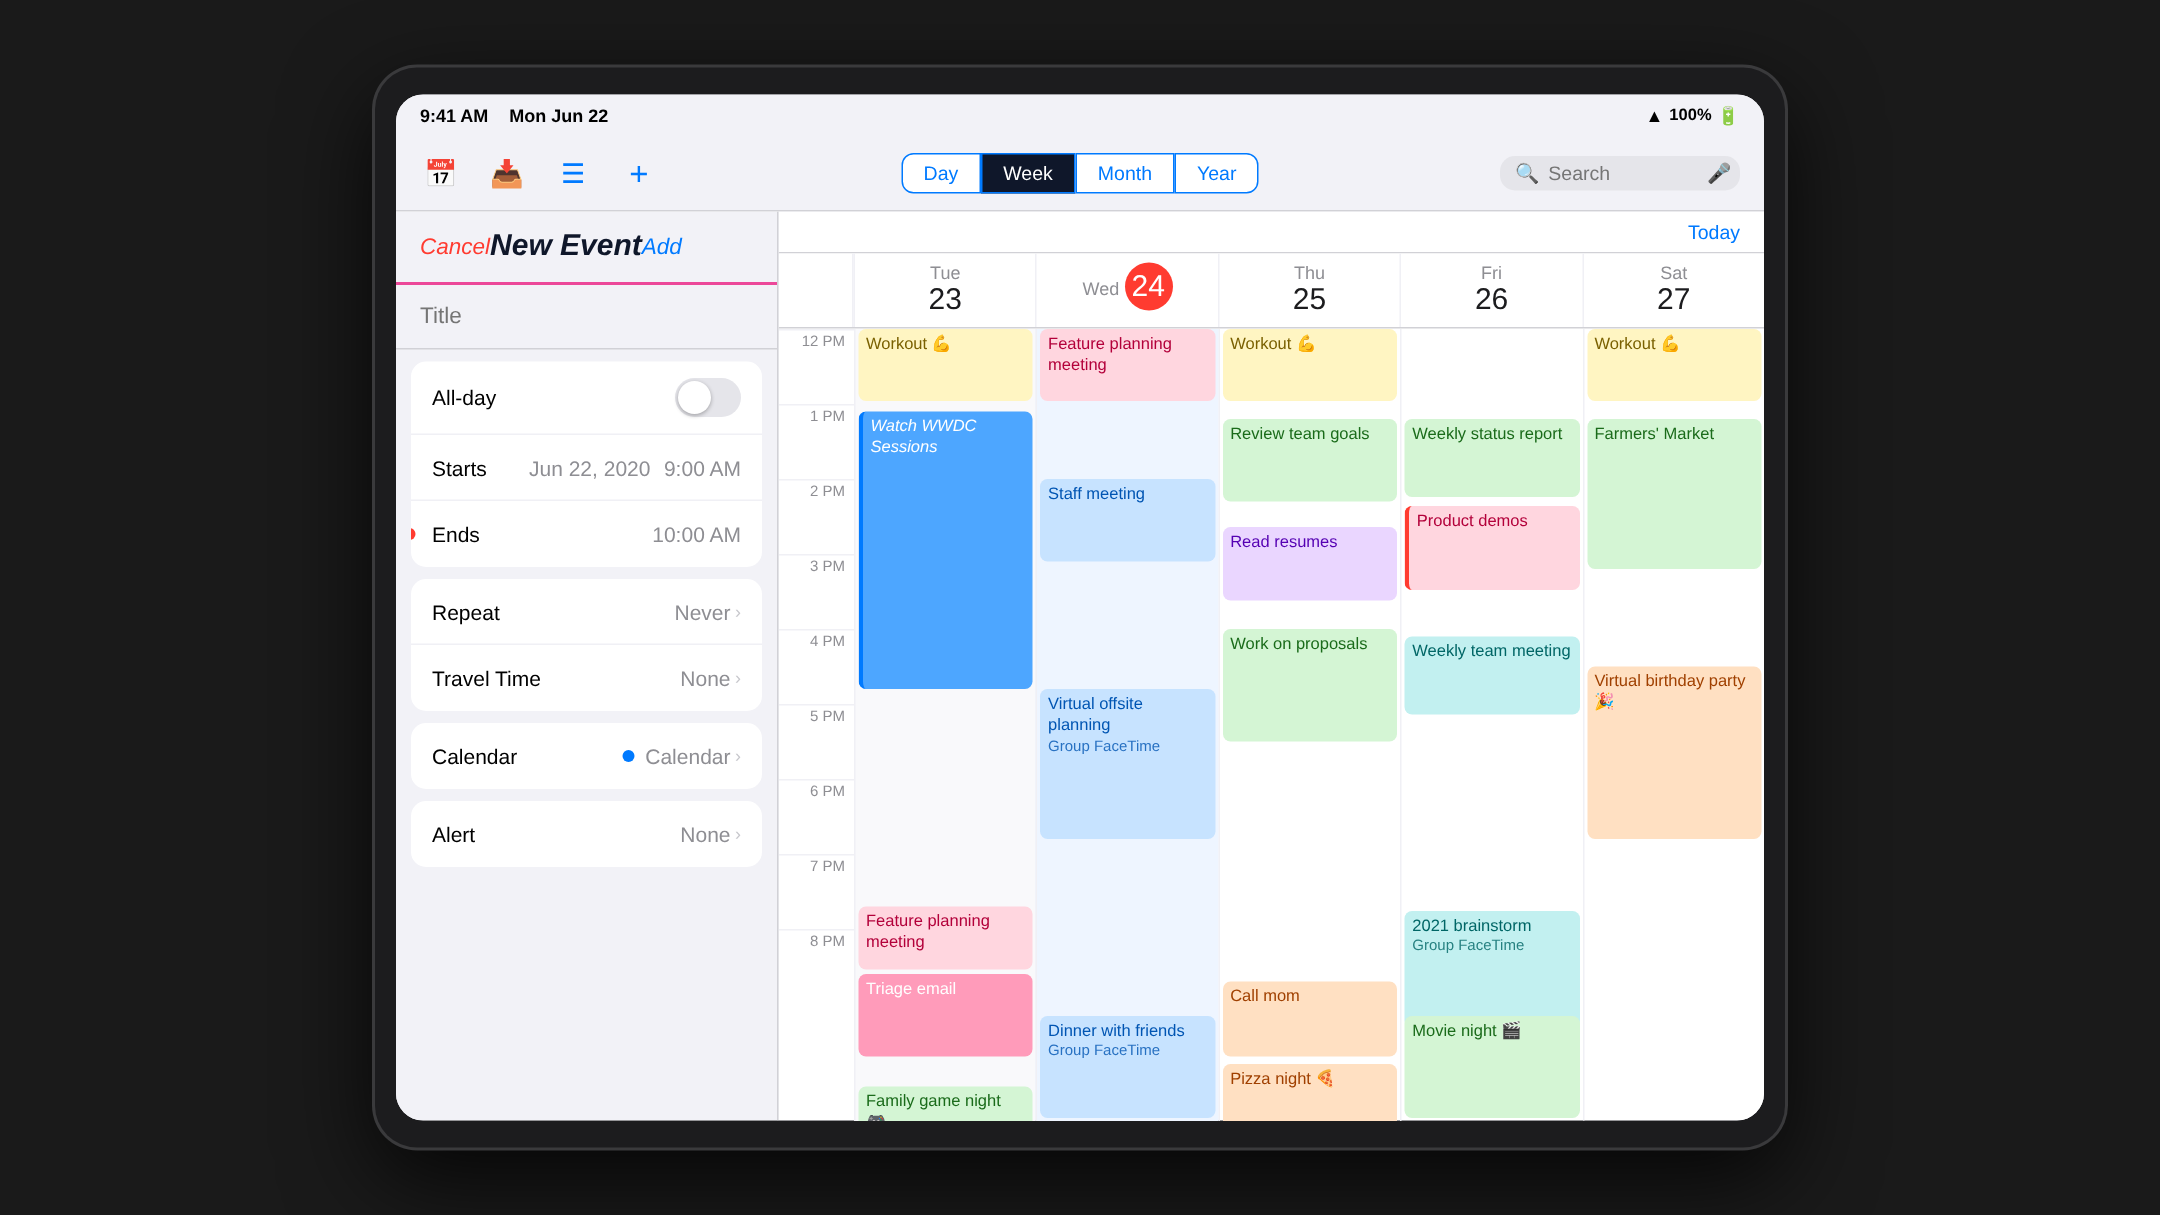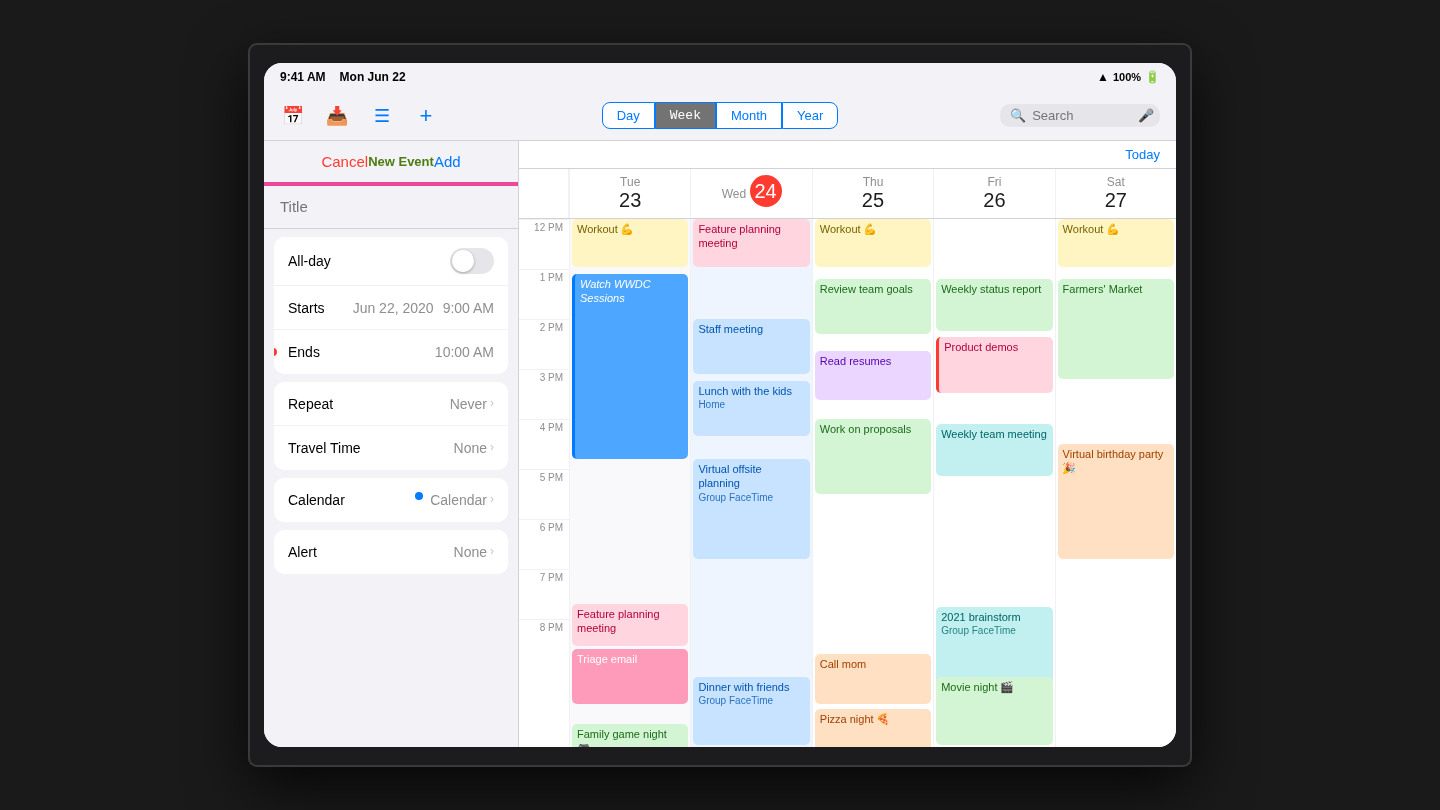--- a/index.html
+++ b/index.html
@@ -10,21 +10,21 @@
       justify-content: center;
       width: 1440px;
       height: 810px;
       font-family: -apple-system, BlinkMacSystemFont, 'SF Pro Text', 'Helvetica Neue', sans-serif;
       overflow: hidden;
     }
     .ipad-frame {
       width: 940px;
       height: 720px;
       background: #1c1c1e;
-      border-radius: 7px;
+      border-radius: 28px;
       position: relative;
       box-shadow: 0 0 0 2px #3a3a3c, 0 20px 60px rgba(0,0,0,0.8);
       overflow: hidden;
     }
     .ipad-screen {
       position: absolute;
       top: 18px; left: 14px; right: 14px; bottom: 18px;
       background: #f2f2f7;
       border-radius: 18px;
       overflow: hidden;
@@ -64,23 +64,22 @@
     }
     .seg-btn {
       padding: 5px 14px;
       font-size: 13px;
       border: 1px solid #007aff;
       background: #fff;
       color: #007aff;
       cursor: pointer;
     }
     .seg-btn.active {
-      background: #737373;
+      background: #0f172a;
       color: #fff;
-      font-family: Liberation Mono, monospace;
     }
     .seg-btn:first-child { border-radius: 8px 0 0 8px; }
     .seg-btn:last-child { border-radius: 0 8px 8px 0; }
     .search-bar {
       display: flex;
       align-items: center;
       background: #e5e5ea;
       border-radius: 10px;
       padding: 4px 10px;
       gap: 6px;
@@ -104,27 +103,28 @@
       border-right: 1px solid #d1d1d6;
       display: flex;
       flex-direction: column;
       position: relative;
       z-index: 10;
       overflow-y: auto;
     }
     .form-header {
       display: flex;
       align-items: center;
-      justify-content: center;
+      justify-content: flex-start;
       padding: 12px 16px;
-      border-bottom: 4px solid #ec4899;
+      border-bottom: 2px solid #ec4899;
       background: #f2f2f7;
+      font-style: italic;
     }
     .form-cancel { color: #ff3b30; font-size: 15px; cursor: pointer; }
-    .form-title { font-size: 13px; font-weight: 600; color: #4d7c0f; }
+    .form-title { font-size: 20px; font-weight: 600; color: #0f172a; }
     .form-add { color: #007aff; font-size: 15px; cursor: pointer; }
     .form-body { padding: 0; }
     .form-title-input {
       padding: 12px 16px;
       border-bottom: 1px solid #d1d1d6;
     }
     .form-title-input input {
       width: 100%; border: none; background: transparent; outline: none;
       font-size: 15px; color: #3c3c43;
     }
@@ -141,20 +141,21 @@
       padding: 11px 14px;
       border-bottom: 1px solid #f0f0f5;
       min-height: 44px;
     }
     .form-row:last-child { border-bottom: none; }
     .form-row-label { font-size: 14px; color: #000; }
     .form-row-value {
       font-size: 14px;
       color: #8e8e93;
       display: flex;
+      align-items: center;
       gap: 3px;
     }
     .form-row-value .chevron { font-size: 12px; color: #c7c7cc; }
     .toggle-container {
       width: 44px; height: 26px;
       background: #e5e5ea;
       border-radius: 13px;
       position: relative;
       cursor: pointer;
     }
@@ -472,21 +473,20 @@
             <div class="event-block ev-yellow" style="top:0px;height:48px;">Workout 💪</div>
             <div class="event-block ev-blue-solid" style="top:55px;height:185px;">Watch WWDC Sessions</div>
             <div class="event-block ev-pink" style="top:385px;height:42px;">Feature planning meeting</div>
             <div class="event-block ev-pink-solid" style="top:430px;height:55px;background:#ff9bba;color:#fff;">Triage email</div>
             <div class="event-block ev-green" style="top:505px;height:115px;">Family game night 🎮</div>
           </div>
 
           <div class="day-col" style="background:#eef5ff;">
             <div class="event-block ev-pink" style="top:0px;height:48px;">Feature planning meeting</div>
             <div class="event-block ev-blue" style="top:100px;height:55px;">Staff meeting</div>
-            <div class="event-block ev-blue" style="top:162px;height:55px;">Lunch with the kids<div class="event-sub">Home</div></div>
             <div class="event-block ev-blue" style="top:240px;height:100px;">Virtual offsite planning<div class="event-sub">Group FaceTime</div></div>
             <div class="event-block ev-blue" style="top:458px;height:68px;">Dinner with friends<div class="event-sub">Group FaceTime</div></div>
           </div>
 
           <div class="day-col">
             <div class="event-block ev-yellow" style="top:0px;height:48px;">Workout 💪</div>
             <div class="event-block ev-green" style="top:60px;height:55px;">Review team goals</div>
             <div class="event-block ev-purple" style="top:132px;height:49px;">Read resumes</div>
             <div class="event-block ev-green" style="top:200px;height:75px;">Work on proposals</div>
             <div class="event-block ev-orange" style="top:435px;height:50px;">Call mom</div>

